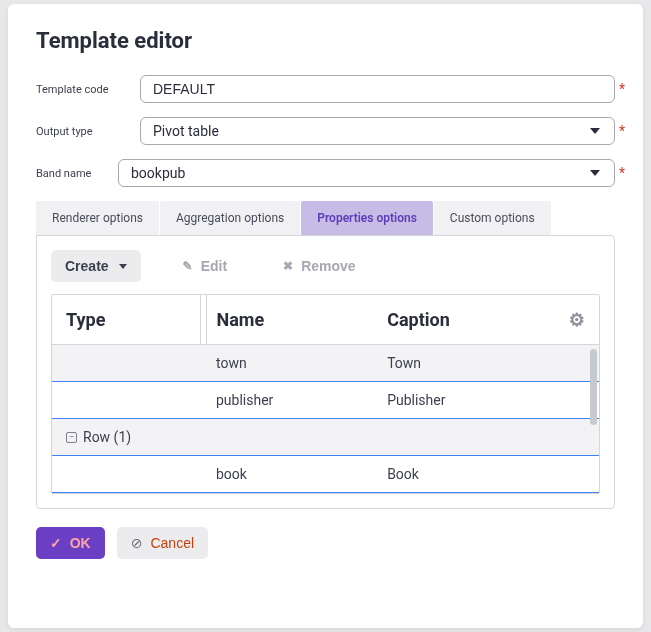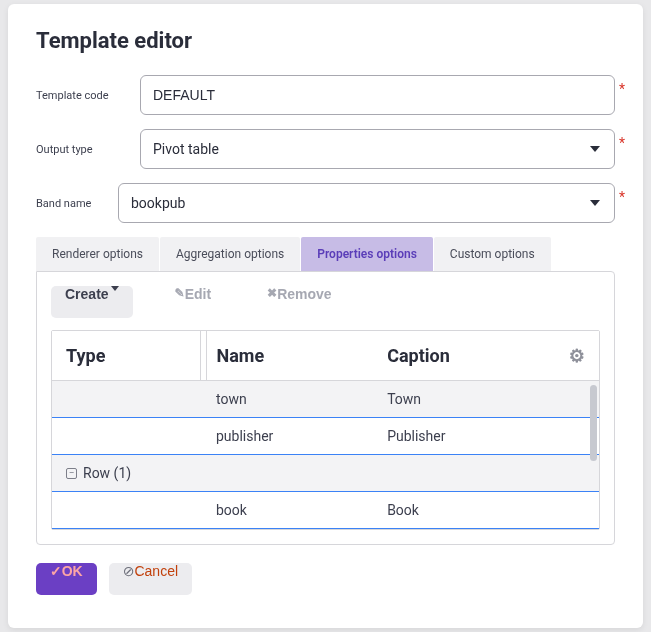--- a/index.html
+++ b/index.html
@@ -34,21 +34,21 @@
   }
   .form-label {
     width: 104px;
     flex-shrink: 0;
     color: #3c3f4e;
     font-size: 11px;
   }
   .form-label.narrow { width: 82px; }
   .text-input, .select-input {
     flex: 1;
-    height: 40px;
+    height: 28px;
     border: 1px solid #a8a8b0;
     border-radius: 6px;
     padding: 0 12px;
     font-size: 14px;
     color: #2a2d3a;
     background: #fff;
     outline: none;
   }
   .select-input {
     display: flex;
@@ -104,21 +104,22 @@
     border-radius: 0 4px 4px 4px;
   }
   .toolbar {
     display: flex;
     align-items: center;
     gap: 28px;
     margin-bottom: 12px;
   }
   .btn {
     display: inline-flex;
-    align-items: flex-start;
+    align-items: center;
+    gap: 8px;
     height: 32px;
     padding: 0 14px;
     border-radius: 5px;
     font-size: 14px;
     cursor: pointer;
     border: none;
   }
   .btn-light {
     background: #ececef;
     color: #3c3f4e;

